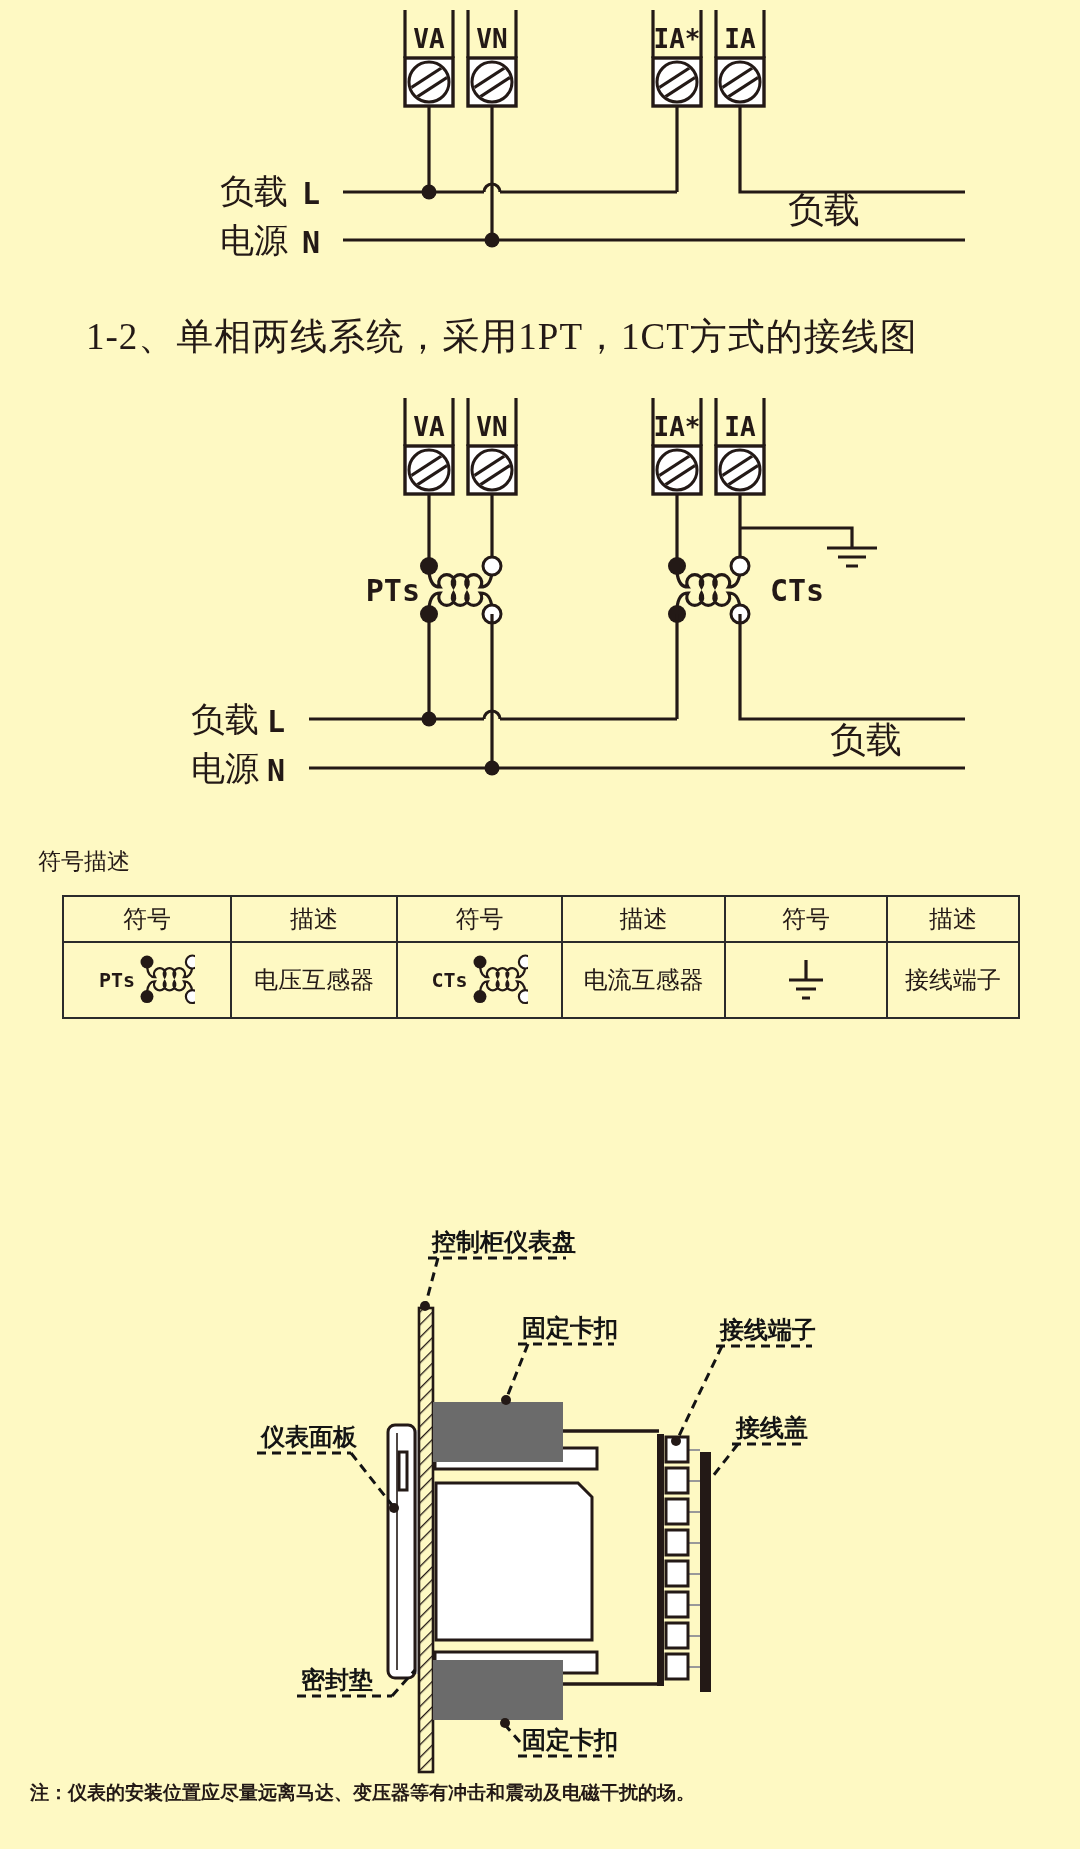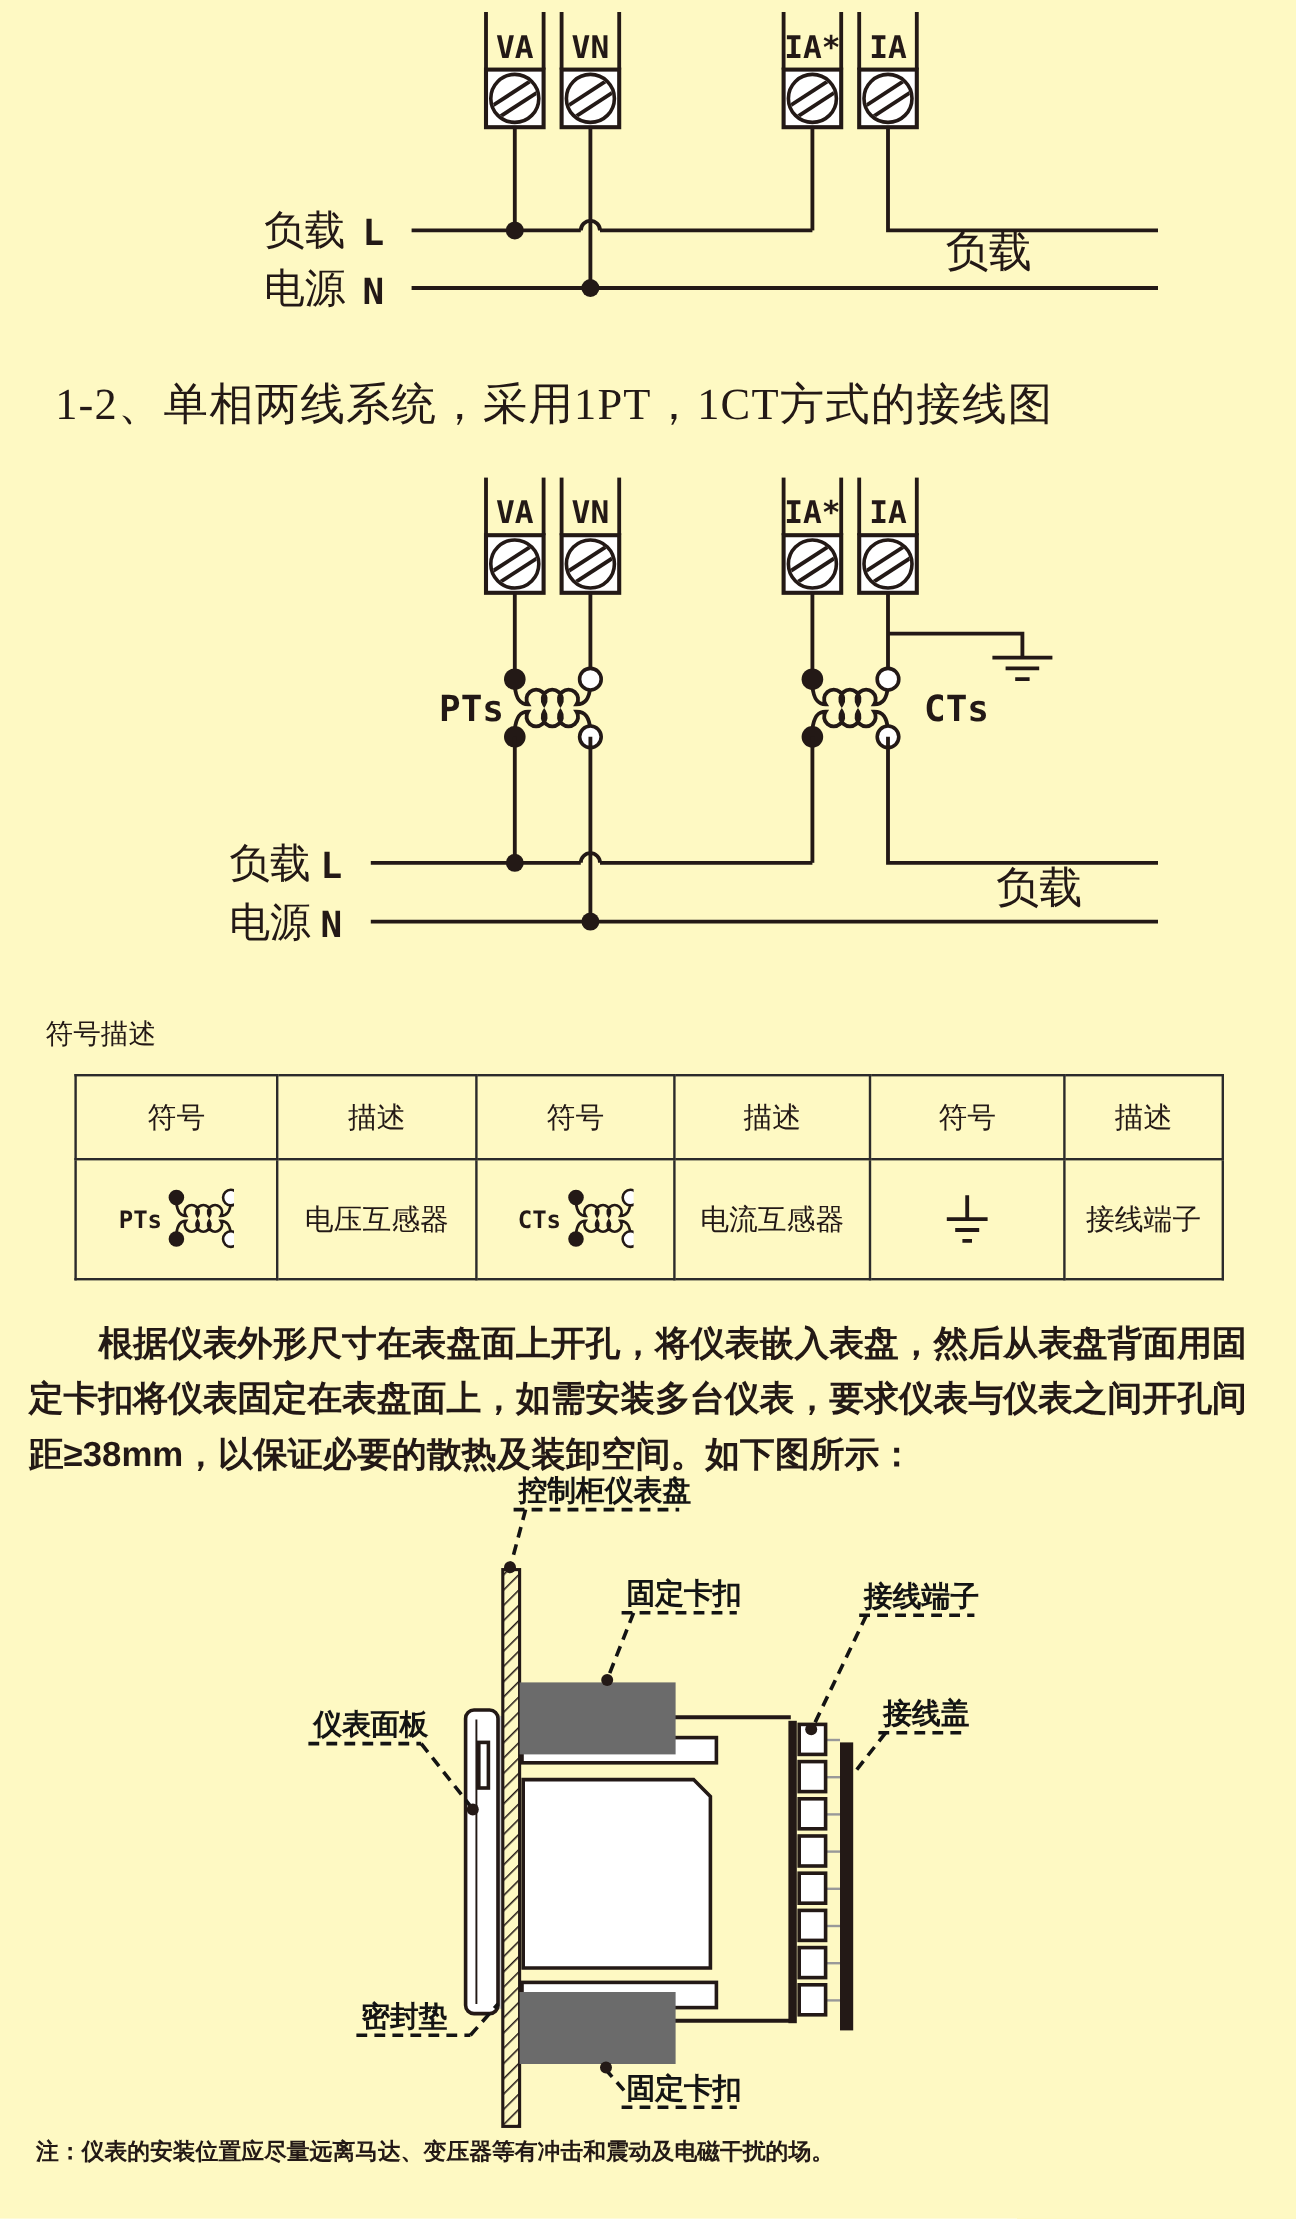--- a/index.html
+++ b/index.html
@@ -14,30 +14,30 @@
   .thick { stroke:#231916; stroke-width:3.4; fill:none; }
   .dot   { fill:#231916; }
   .ring  { fill:#ffffff; stroke:#231916; stroke-width:3; }
   .mono  { font-family:"DejaVu Sans Mono", monospace; font-weight:bold; fill:#231916; }
   .cjkserif { font-family:"Liberation Serif","DejaVu Serif",serif; fill:#231916; }
   .figlabel { font-family:"Liberation Sans",sans-serif; font-weight:600; font-size:24px; fill:#141414; }
   .lead  { stroke:#141414; stroke-width:3; stroke-dasharray:9 6; fill:none; }
   .case  { stroke:#231916; stroke-width:3; fill:#ffffff; }
 
   
-  #doc-title { font-family:"Liberation Serif","DejaVu Serif",serif; font-size:37px; letter-spacing:1px; }
+  #doc-title { font-family:"Liberation Serif","DejaVu Serif",serif; font-size:37px; letter-spacing:1px;margin-left:40px; }
   #symbol-caption { font-family:"Liberation Serif","DejaVu Serif",serif; font-size:23px; }
   #install-heading { font-size:31px; font-weight:bold; }
   #install-paragraph { font-size:29px; font-weight:bold; line-height:1.6; text-indent:2em; width:1040px; }
   #bottom-note { font-size:19px; font-weight:bold; }
 
   
   table.symtab { border-collapse:collapse; table-layout:fixed; width:956px;
     font-family:"Liberation Serif","DejaVu Serif",serif; font-size:24px; }
-  table.symtab th, table.symtab td { border:2.5px solid #2b2b2b; text-align:center; vertical-align:middle; padding:16px; }
+  table.symtab th, table.symtab td { border:2.5px solid #2b2b2b; text-align:center; vertical-align:middle; padding:4px; }
   table.symtab th { height:36px; font-weight:normal; }
   table.symtab td { height:66px; }
   .symcell { display:flex; align-items:center; justify-content:center; gap:4px; }
   .symlabel { font-family:"DejaVu Sans Mono",monospace; font-size:20px; font-weight:bold; }
 </style>
 </head>
 <body>
 
 <div id="page">
 
@@ -220,21 +220,20 @@
               <path class="wire" d="M 22 4 V 24 M 5 24 H 39 M 12 33 H 32 M 18 42 H 26"></path>
             </svg>
           </div>
         </td>
         <td>接线端子</td>
       </tr>
     </tbody>
   </table>
 
 
-  <div class="abs" id="install-paragraph" style="top:1097px;left:24px">根据仪表外形尺寸在表盘面上开孔，将仪表嵌入表盘，然后从表盘背面用固定卡扣将仪表固定在表盘面上，如需安装多台仪表，要求仪表与仪表之间开孔间距≥38mm，以保证必要的散热及装卸空间。如下图所示：</div>
 
   <svg class="abs" style="top:1225px;left:0" width="1080" height="600" viewBox="0 1225 1080 600">
     <defs>
       <pattern id="hatch" patternUnits="userSpaceOnUse" width="9" height="9" patternTransform="rotate(45)">
         <line x1="0" y1="0" x2="0" y2="9" stroke="#231916" stroke-width="2.6"></line>
       </pattern>
     </defs>
 
     <rect x="414" y="1430" width="6" height="244" fill="#c9c9c9"></rect>
 

